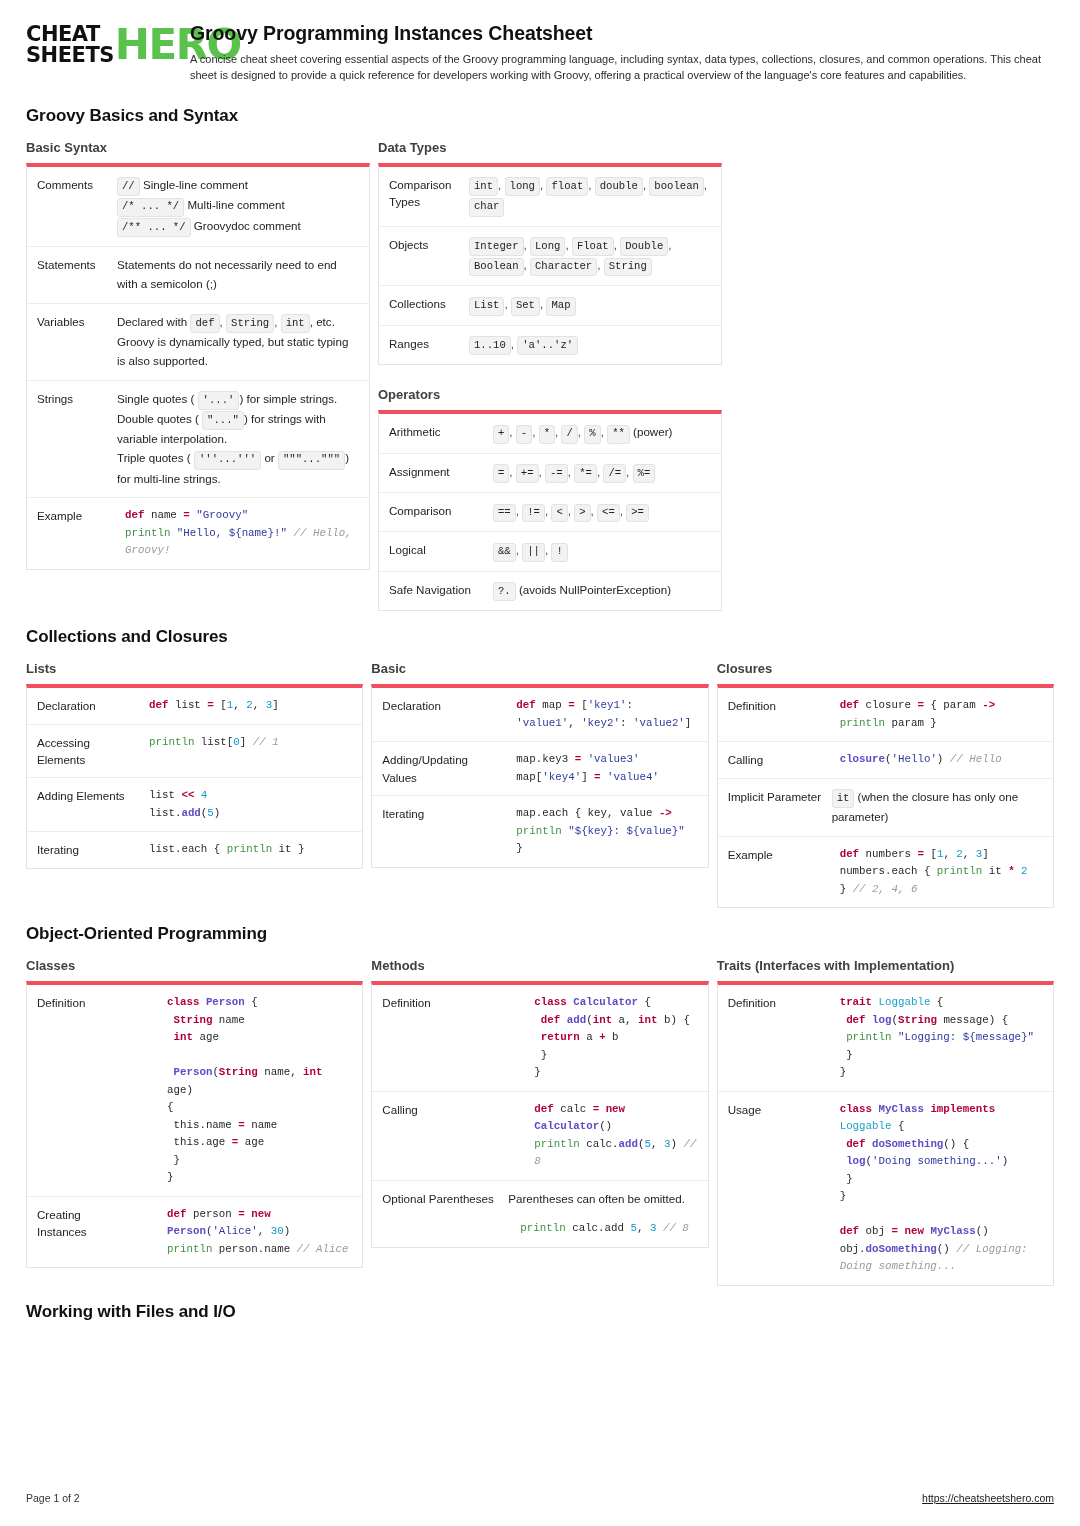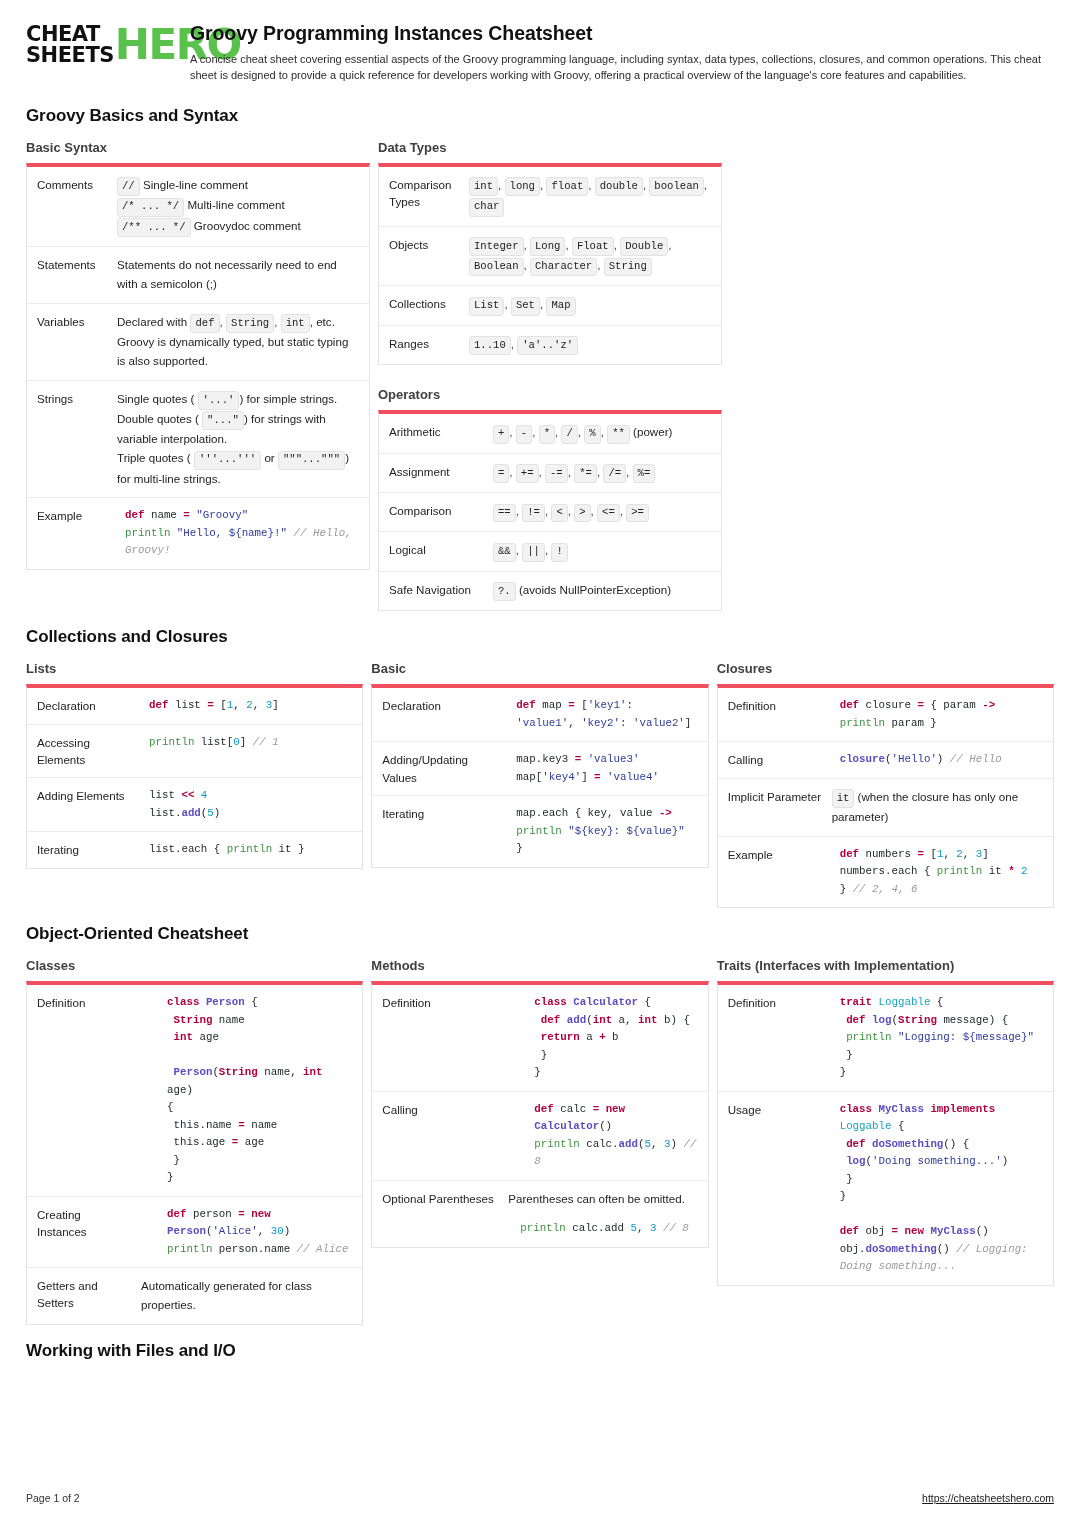--- a/index.html
+++ b/index.html
@@ -342,21 +342,21 @@
           <div class="rbody code">
             <pre class="code"><span class="k">def</span> numbers <span class="op">=</span> [<span class="n">1</span>, <span class="n">2</span>, <span class="n">3</span>]
 numbers.each { <span class="g">println</span> it <span class="op">*</span> <span class="n">2</span>
 } <span class="c">// 2, 4, 6</span></pre>
           </div>
         </div>
       </div>
     </div>
   </div>
 
-  <h2 class="section-title">Object-Oriented Cheatsheet</h2>
+  <h2 class="section-title">Object-Oriented Programming</h2>
 
   <div class="cols">
     <div class="col">
       <h3 class="card-title">Classes</h3>
       <div class="card">
         <div class="row">
           <div class="rlabel w100">Definition</div>
           <div class="rbody code indent">
             <pre class="code"><span class="k">class</span> <span class="fn">Person</span> {
  <span class="k">String</span> name
@@ -370,24 +370,20 @@
 }</pre>
           </div>
         </div>
         <div class="row">
           <div class="rlabel w100">Creating Instances</div>
           <div class="rbody code indent">
             <pre class="code"><span class="k">def</span> person <span class="op">=</span> <span class="k">new</span>
 <span class="fn">Person</span>(<span class="s">'Alice'</span>, <span class="n">30</span>)
 <span class="g">println</span> person.name <span class="c">// Alice</span></pre>
           </div>
-        </div>
-        <div class="row">
-          <div class="rlabel w100">Getters and Setters</div>
-          <div class="rbody">Automatically generated for class properties.</div>
         </div>
       </div>
     </div>
 
     <div class="col">
       <h3 class="card-title">Methods</h3>
       <div class="card">
         <div class="row">
           <div class="rlabel w120">Definition</div>
           <div class="rbody code indent">

